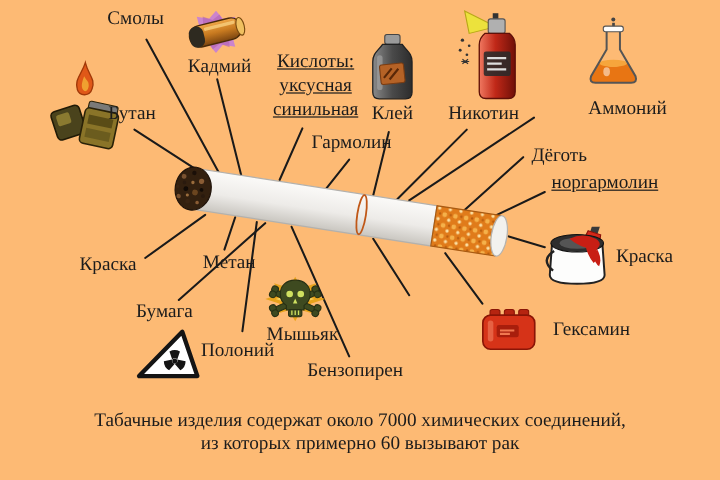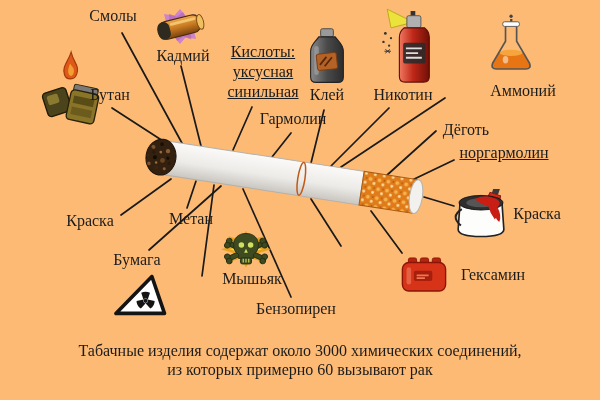--- a/index.html
+++ b/index.html
@@ -235,20 +235,21 @@
   <div class="lbl" style="left:466px;top:120px">Дёготь</div>
   <div class="lbl" style="left:504px;top:143px">
     <span class="ln">норгармолин</span>
   </div>
   <div class="lbl" style="left:90px;top:211px">Краска</div>
   <div class="lbl" style="left:191px;top:209px">Метан</div>
   <div class="lbl" style="left:537px;top:204px">Краска</div>
   <div class="lbl" style="left:137px;top:250px">Бумага</div>
   <div class="lbl" style="left:252px;top:269px">Мышьяк</div>
   <div class="lbl" style="left:493px;top:265px">Гексамин</div>
+  <div class="lbl" style="left:198px;top:283px">Полоний</div>
   <div class="lbl" style="left:296px;top:299px">Бензопирен</div>
 
   <div class="footer">
-    <div>Табачные изделия содержат около 3000 химических соединений,</div>
+    <div>Табачные изделия содержат около 7000 химических соединений,</div>
     <div>из которых примерно 60 вызывают рак</div>
   </div>
 
 </div>
 
 </body></html>

